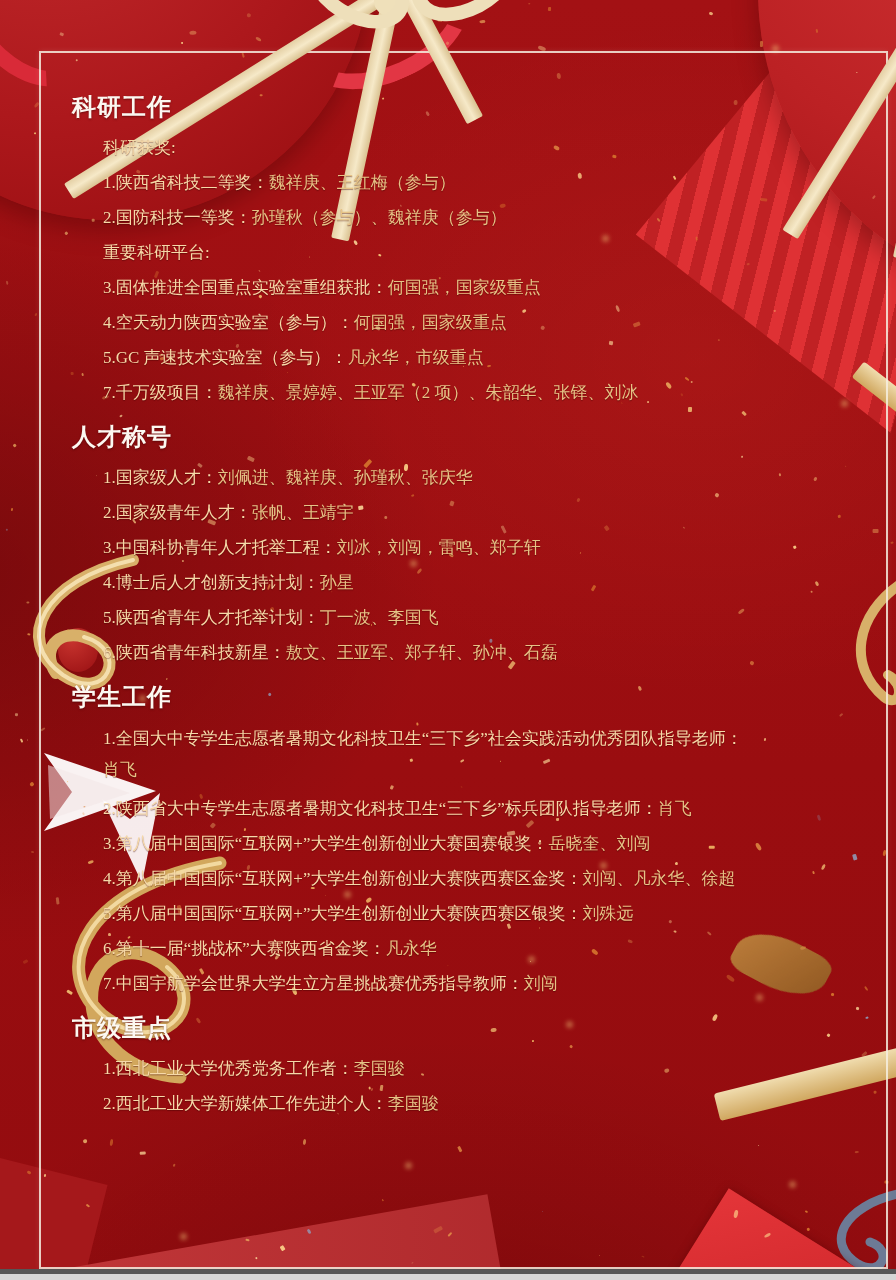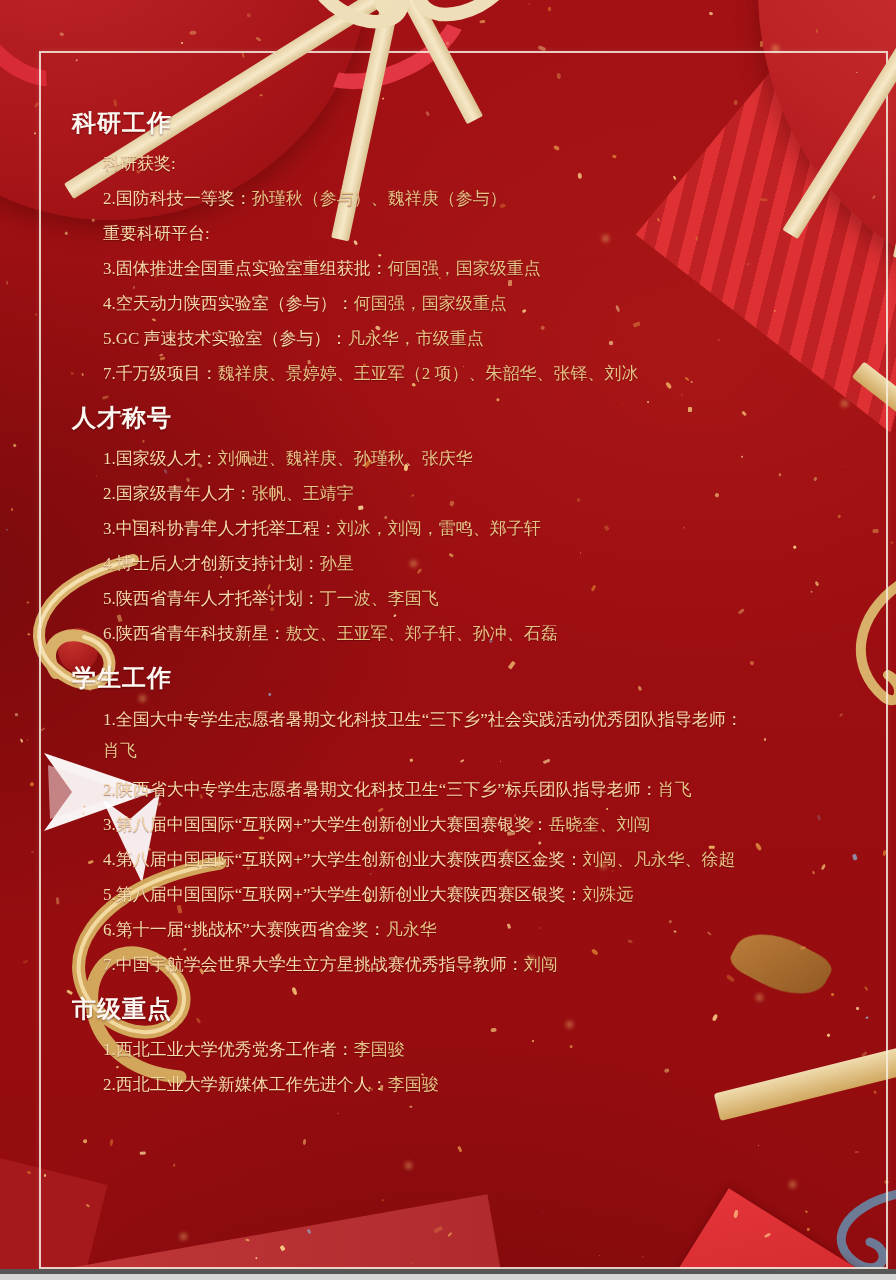--- a/index.html
+++ b/index.html
@@ -43,21 +43,21 @@
     transform:rotate(28deg);border-radius:60% 20% 60% 20%;
     background:linear-gradient(120deg,#c79b47,#8f6b26);}
   .redbox-br{right:36px;top:1226px;width:175px;height:115px;z-index:2;transform:rotate(32deg);
     background:linear-gradient(135deg,#e43539,#c92327);box-shadow:0 0 10px rgba(80,0,0,.4);}
   .redbox-bl{left:-70px;top:1243px;width:580px;height:210px;z-index:2;transform:rotate(-10deg);
     background:linear-gradient(100deg,#c53a3c,#b02a2d);}
   .redbox-bl2{left:-30px;top:1168px;width:120px;height:160px;z-index:1;transform:rotate(14deg);
     background:#a5181b;}
   svg.deco{position:absolute;z-index:2;overflow:visible;}
   
-  .content{left:72px;top:104px;width:772px;z-index:6;}
+  .content{left:72px;top:88px;width:772px;z-index:6;}
   .sec{margin-top:8px;}
   .sec:first-child{margin-top:0;}
   .sec-title{font-family:"Liberation Sans","DejaVu Sans",sans-serif;font-weight:bold;
     font-size:24px;color:#fcf8f1;height:42px;line-height:38px;letter-spacing:1px;
     text-shadow:0 1px 2px rgba(60,0,0,.55);}
   .line{height:35px;line-height:35px;padding-left:31px;font-size:17px;white-space:nowrap;
     text-shadow:0 1px 1px rgba(60,0,0,.45);}
   .line .label{font-weight:normal;color:#f6d9a8;}
   .line .value{color:#e6c386;}
   .line.two-line{height:68px;line-height:31px;white-space:normal;padding-top:3px;}
@@ -393,20 +393,21 @@
       <i style="position: absolute; left: 755.5px; top: 993.8px; width: 7px; height: 7px; background: rgb(243, 200, 120); opacity: 0.45; border-radius: 50%; filter: blur(2px);"></i>
     </div>
   <div class="abs frame"></div>
   <div class="abs bottom-strip"></div>
 
   <div class="abs content">
 
     <div class="sec">
       <div class="sec-title">科研工作</div>
       <div class="line"><span class="label">科研获奖:</span></div>
+      <div class="line"><span class="label">1.陕西省科技二等奖：</span><span class="value">魏祥庚、王红梅（参与）</span></div>
       <div class="line"><span class="label">2.国防科技一等奖：</span><span class="value">孙瑾秋（参与）、魏祥庚（参与）</span></div>
       <div class="line"><span class="label">重要科研平台:</span></div>
       <div class="line"><span class="label">3.固体推进全国重点实验室重组获批：</span><span class="value">何国强，国家级重点</span></div>
       <div class="line"><span class="label">4.空天动力陕西实验室（参与）：</span><span class="value">何国强，国家级重点</span></div>
       <div class="line"><span class="label">5.GC 声速技术实验室（参与）：</span><span class="value">凡永华，市级重点</span></div>
       <div class="line"><span class="label">7.千万级项目：</span><span class="value">魏祥庚、景婷婷、王亚军（2 项）、朱韶华、张铎、刘冰</span></div>
     </div>
 
     <div class="sec">
       <div class="sec-title">人才称号</div>

